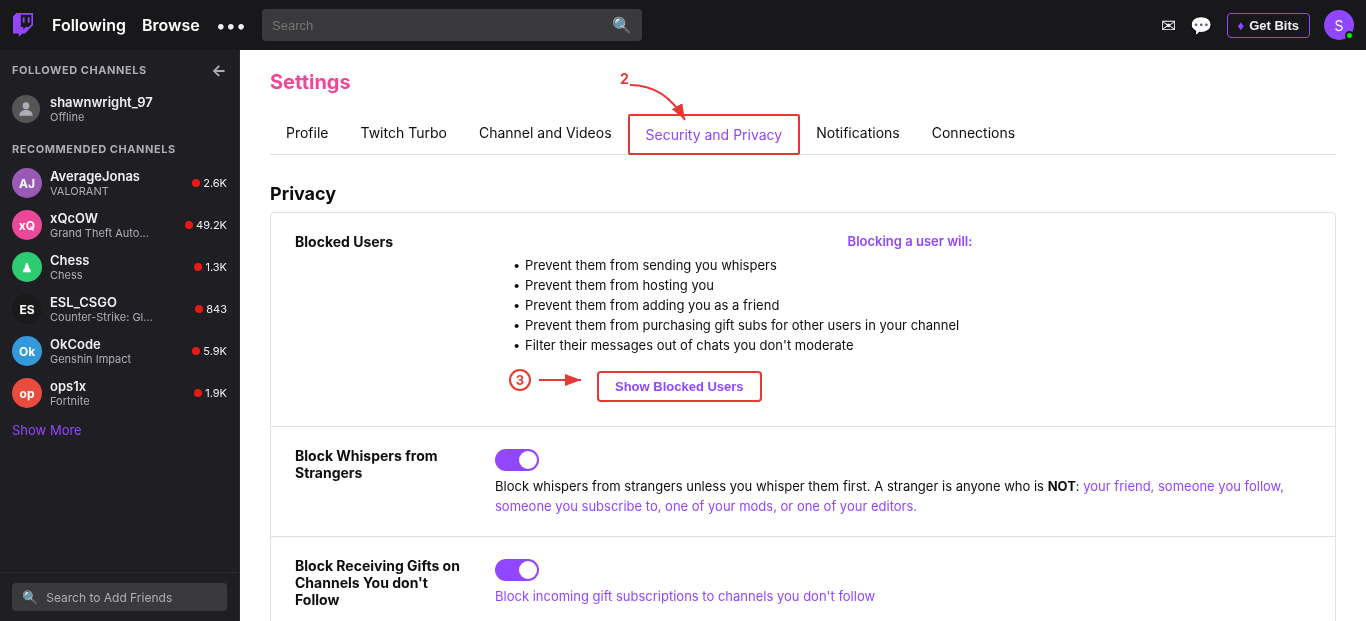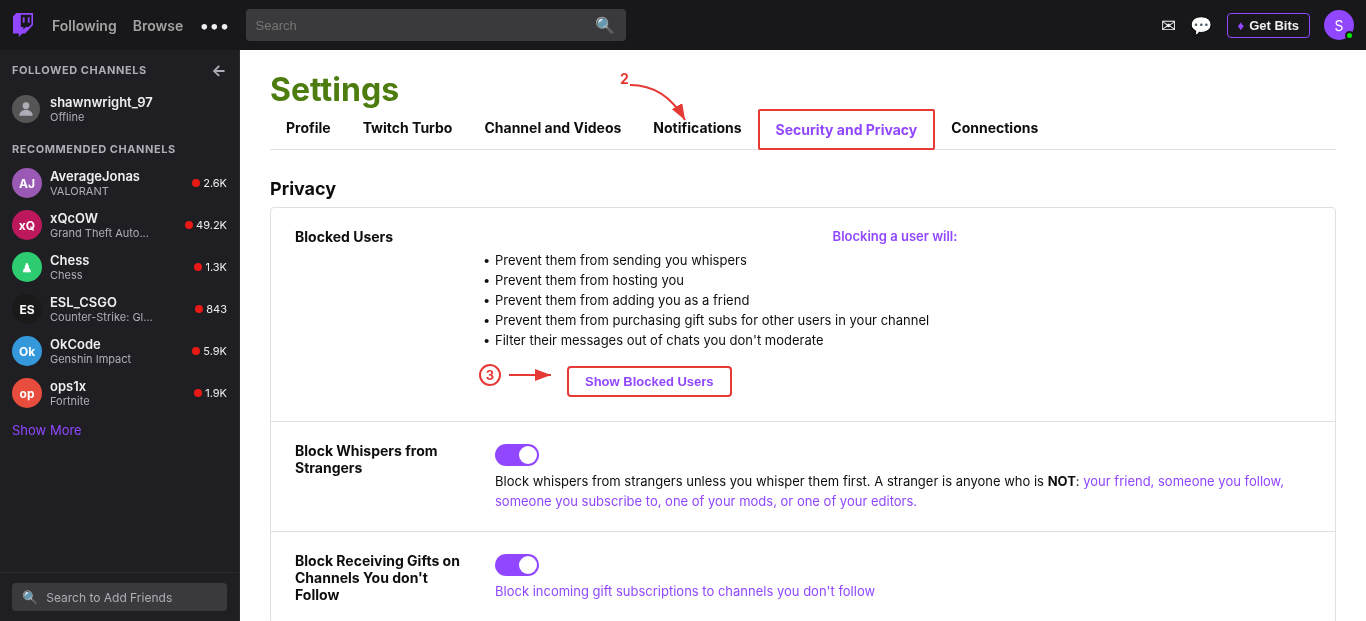--- a/index.html
+++ b/index.html
@@ -3,21 +3,21 @@
   <meta charset="utf-8">
   <style>
     * { box-sizing: border-box; margin: 0; padding: 0; }
     body { font-family: 'Inter', Arial, sans-serif; background: #f0f0f0; color: #0e0e10; font-size: 13px; }
 
     
     .topnav {
       display: flex; align-items: center; background: #18181b; height: 50px;
       padding: 0 12px; gap: 16px; position: fixed; top: 0; left: 0; right: 0; z-index: 100;
     }
-    .topnav-link { color: #a3a3a3; font-size: 14px; font-weight: 600; cursor: pointer; }
+    .topnav-link { color: #ffffff; font-size: 16px; font-weight: 600; cursor: pointer; }
     .topnav-dots { color: #efeff1; font-size: 18px; cursor: pointer; }
     .topnav-search {
       flex: 1; max-width: 380px; background: #3a3a3d; border: none; border-radius: 4px;
       height: 32px; display: flex; align-items: center; padding: 0 10px; color: #adadb8;
       font-size: 13px;
     }
     .topnav-search input {
       background: transparent; border: none; outline: none; color: #f97316;
       font-size: 13px; flex: 1;
     }
@@ -91,43 +91,43 @@
     .search-friends {
       display: flex; align-items: center; gap: 8px; background: #3a3a3d;
       border-radius: 4px; padding: 6px 10px; cursor: pointer;
     }
     .search-friends-text { color: #adadb8; font-size: 12px; }
 
     
     .main-content {
       flex: 1; background: #fff; overflow-y: auto; padding: 20px 30px;
     }
-    .settings-title { font-size: 32px; font-weight: 700; color: #4d7c0f; }
+    .settings-title { font-size: 20px; font-weight: 700; color: #ec4899; margin-bottom: 20px; }
 
     
     .settings-tabs {
-      display: flex; gap: 0; border-bottom: 1px solid #e0e0e0; margin-bottom: 28px; font-weight: bold;
+      display: flex; gap: 0; border-bottom: 1px solid #e0e0e0; margin-bottom: 28px;
     }
     .tab-item {
       padding: 10px 16px; font-size: 14px; color: #0e0e10; cursor: pointer;
       border-bottom: 2px solid transparent; margin-bottom: -1px;
     }
     .tab-item.active {
       color: #9147ff; border: 2px solid #e53935; border-radius: 2px;
       background: transparent; margin-bottom: -1px;
     }
 
     
     .section-title { font-size: 18px; font-weight: 700; margin-bottom: 8px; }
 
     .privacy-card {
       border: 1px solid #e0e0e0; border-radius: 4px; margin-bottom: 2px;
     }
     .privacy-row {
-      display: flex; gap: 4px; padding: 20px 24px; border-bottom: 1px solid #e0e0e0;
+      display: flex; gap: 34px; padding: 20px 24px; border-bottom: 1px solid #e0e0e0;
       align-items: flex-start;
     }
     .privacy-row:last-child { border-bottom: none; }
     .privacy-label {
       width: 180px; min-width: 180px; font-size: 14px; font-weight: 700; color: #0e0e10;
     }
     .privacy-content { flex: 1; }
     .privacy-blocking-title { color: #9147ff; font-size: 13px; font-weight: 600; margin-bottom: 8px; text-align: center; }
     .privacy-bullet { color: #0e0e10; font-size: 13px; margin-bottom: 4px; padding-left: 16px; position: relative; }
     .privacy-bullet::before { content: '•'; position: absolute; left: 4px; }
@@ -231,21 +231,21 @@
     <div class="channel-info">
       <div class="channel-name">AverageJonas</div>
       <div class="channel-game">VALORANT</div>
     </div>
     <div class="channel-viewers">
       <span class="live-dot"></span>
       2.6K
     </div>
   </div>
         <div class="channel-item">
-    <div class="channel-avatar" style="background:#be185d">xQ</div>
+    <div class="channel-avatar" style="background:#ec4899">xQ</div>
     <div class="channel-info">
       <div class="channel-name">xQcOW</div>
       <div class="channel-game">Grand Theft Auto...</div>
     </div>
     <div class="channel-viewers">
       <span class="live-dot"></span>
       49.2K
     </div>
   </div>
         <div class="channel-item">
@@ -319,22 +319,22 @@
           </defs>
           <path d="M5,5 Q40,5 60,40" stroke="#e53935" stroke-width="2" fill="none" marker-end="url(#arrowhead)"></path>
         </svg>
       </div>
     </div>
 
     <div class="settings-tabs" id="settings-tabs">
         <div class="tab-item">Profile</div>
         <div class="tab-item">Twitch Turbo</div>
         <div class="tab-item">Channel and Videos</div>
+        <div class="tab-item active">Security and Privacy</div>
         <div class="tab-item">Notifications</div>
-        <div class="tab-item active">Security and Privacy</div>
         <div class="tab-item">Connections</div>
       </div>
 
     <div class="section-title">Privacy</div>
 
     <div class="privacy-card">
 
       <div class="privacy-row">
         <div class="privacy-label">Blocked Users</div>
         <div class="privacy-content">

